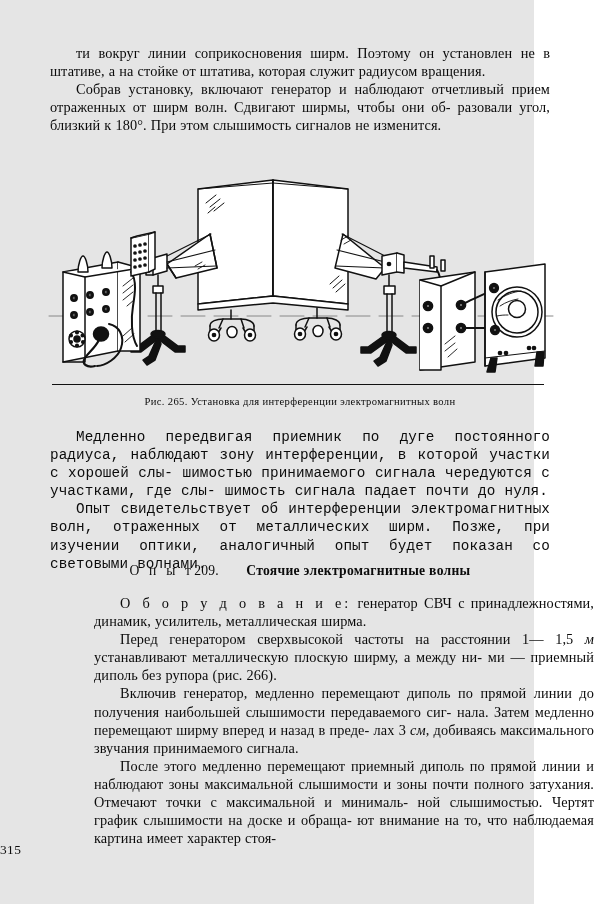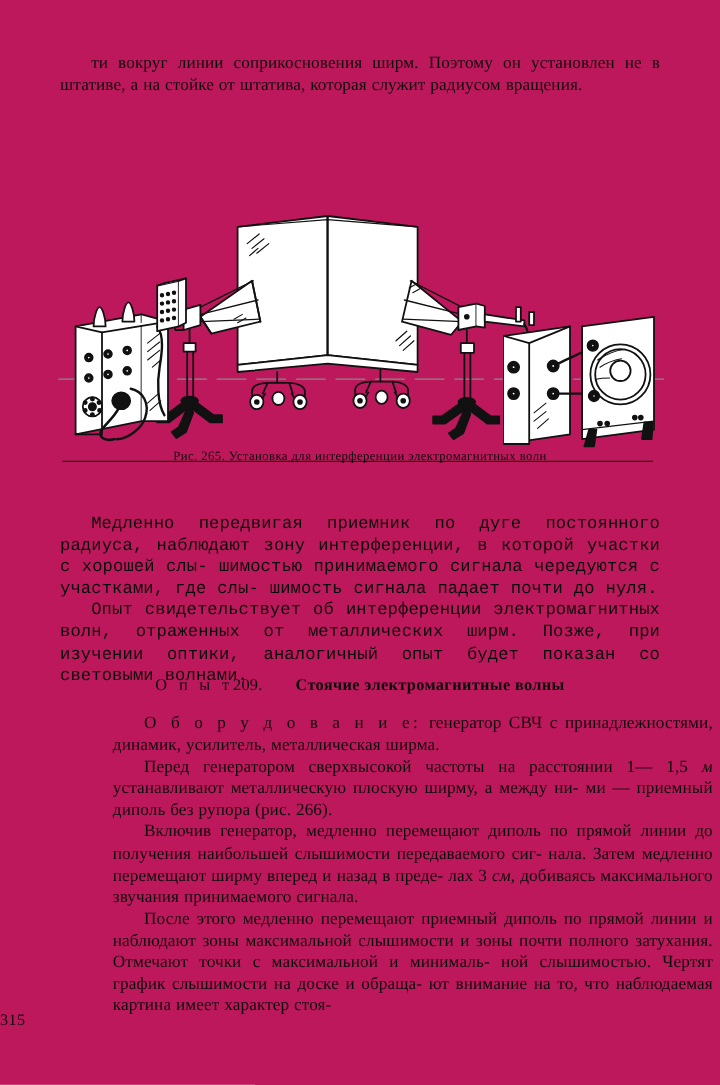--- a/index.html
+++ b/index.html
@@ -12,22 +12,22 @@
     width: 600px;
     height: 904px;
     position: relative;
     font-family: "Liberation Serif", "DejaVu Serif", serif;
     color: #0b0b0b;
     overflow: hidden;
   }
   .page {
     position: absolute;
     left: 0; top: 0;
-    width: 600px; height: 904px;
-    background: #be185d;
+    width: 534px; height: 904px;
+    background: #e5e5e5;
   }
   .content {
     position: absolute;
     left: 50px;
     top: 44px;
     width: 500px;
   }
   p.body-par {
     margin: 0 0 0 0;
     text-indent: 26px;
@@ -53,21 +53,21 @@
     position: absolute;
     left: 52px;
     top: 384px;
     width: 492px;
     height: 0;
     border-top: 1.6px solid #111;
   }
   .fig-caption {
     position: absolute;
     left: 50px;
-    top: 374px;
+    top: 395px;
     width: 500px;
     text-align: center;
     font-size: 10.6px;
     line-height: 14px;
     letter-spacing: 0.35px;
   }
   .after-figure {
     position: absolute;
     left: 50px;
     top: 428px;
@@ -123,20 +123,26 @@
 </head>
 <body>
 
 <div class="page">
 
   <div class="content">
     <p class="body-par">
       <span class="stretch-line">ти вокруг линии соприкосновения ширм. Поэтому он установлен</span>
       <span>не в штативе, а на стойке от штатива, которая  служит радиусом</span>
       <span>вращения.</span>
+    </p>
+    <p class="body-par">
+      <span>Собрав установку, включают генератор и наблюдают отчетливый</span>
+      <span>прием отраженных от ширм волн. Сдвигают ширмы, чтобы они об-</span>
+      <span>разовали угол, близкий к 180°. При этом слышимость сигналов</span>
+      <span>не изменится.</span>
     </p>
   </div>
 
   <div class="figure-block">
     <svg class="figure-art" viewBox="0 0 512 212" xmlns="http://www.w3.org/2000/svg">
       <g fill="none" stroke="#111" stroke-width="1.5" stroke-linejoin="round" stroke-linecap="round">
 
         <line x1="4" y1="140" x2="508" y2="140" stroke="#888" stroke-width="1" stroke-dasharray="24 9"></line>
 
         <path d="M153 13 L228 4 L228 120 L153 128 Z" fill="#fff"></path>

